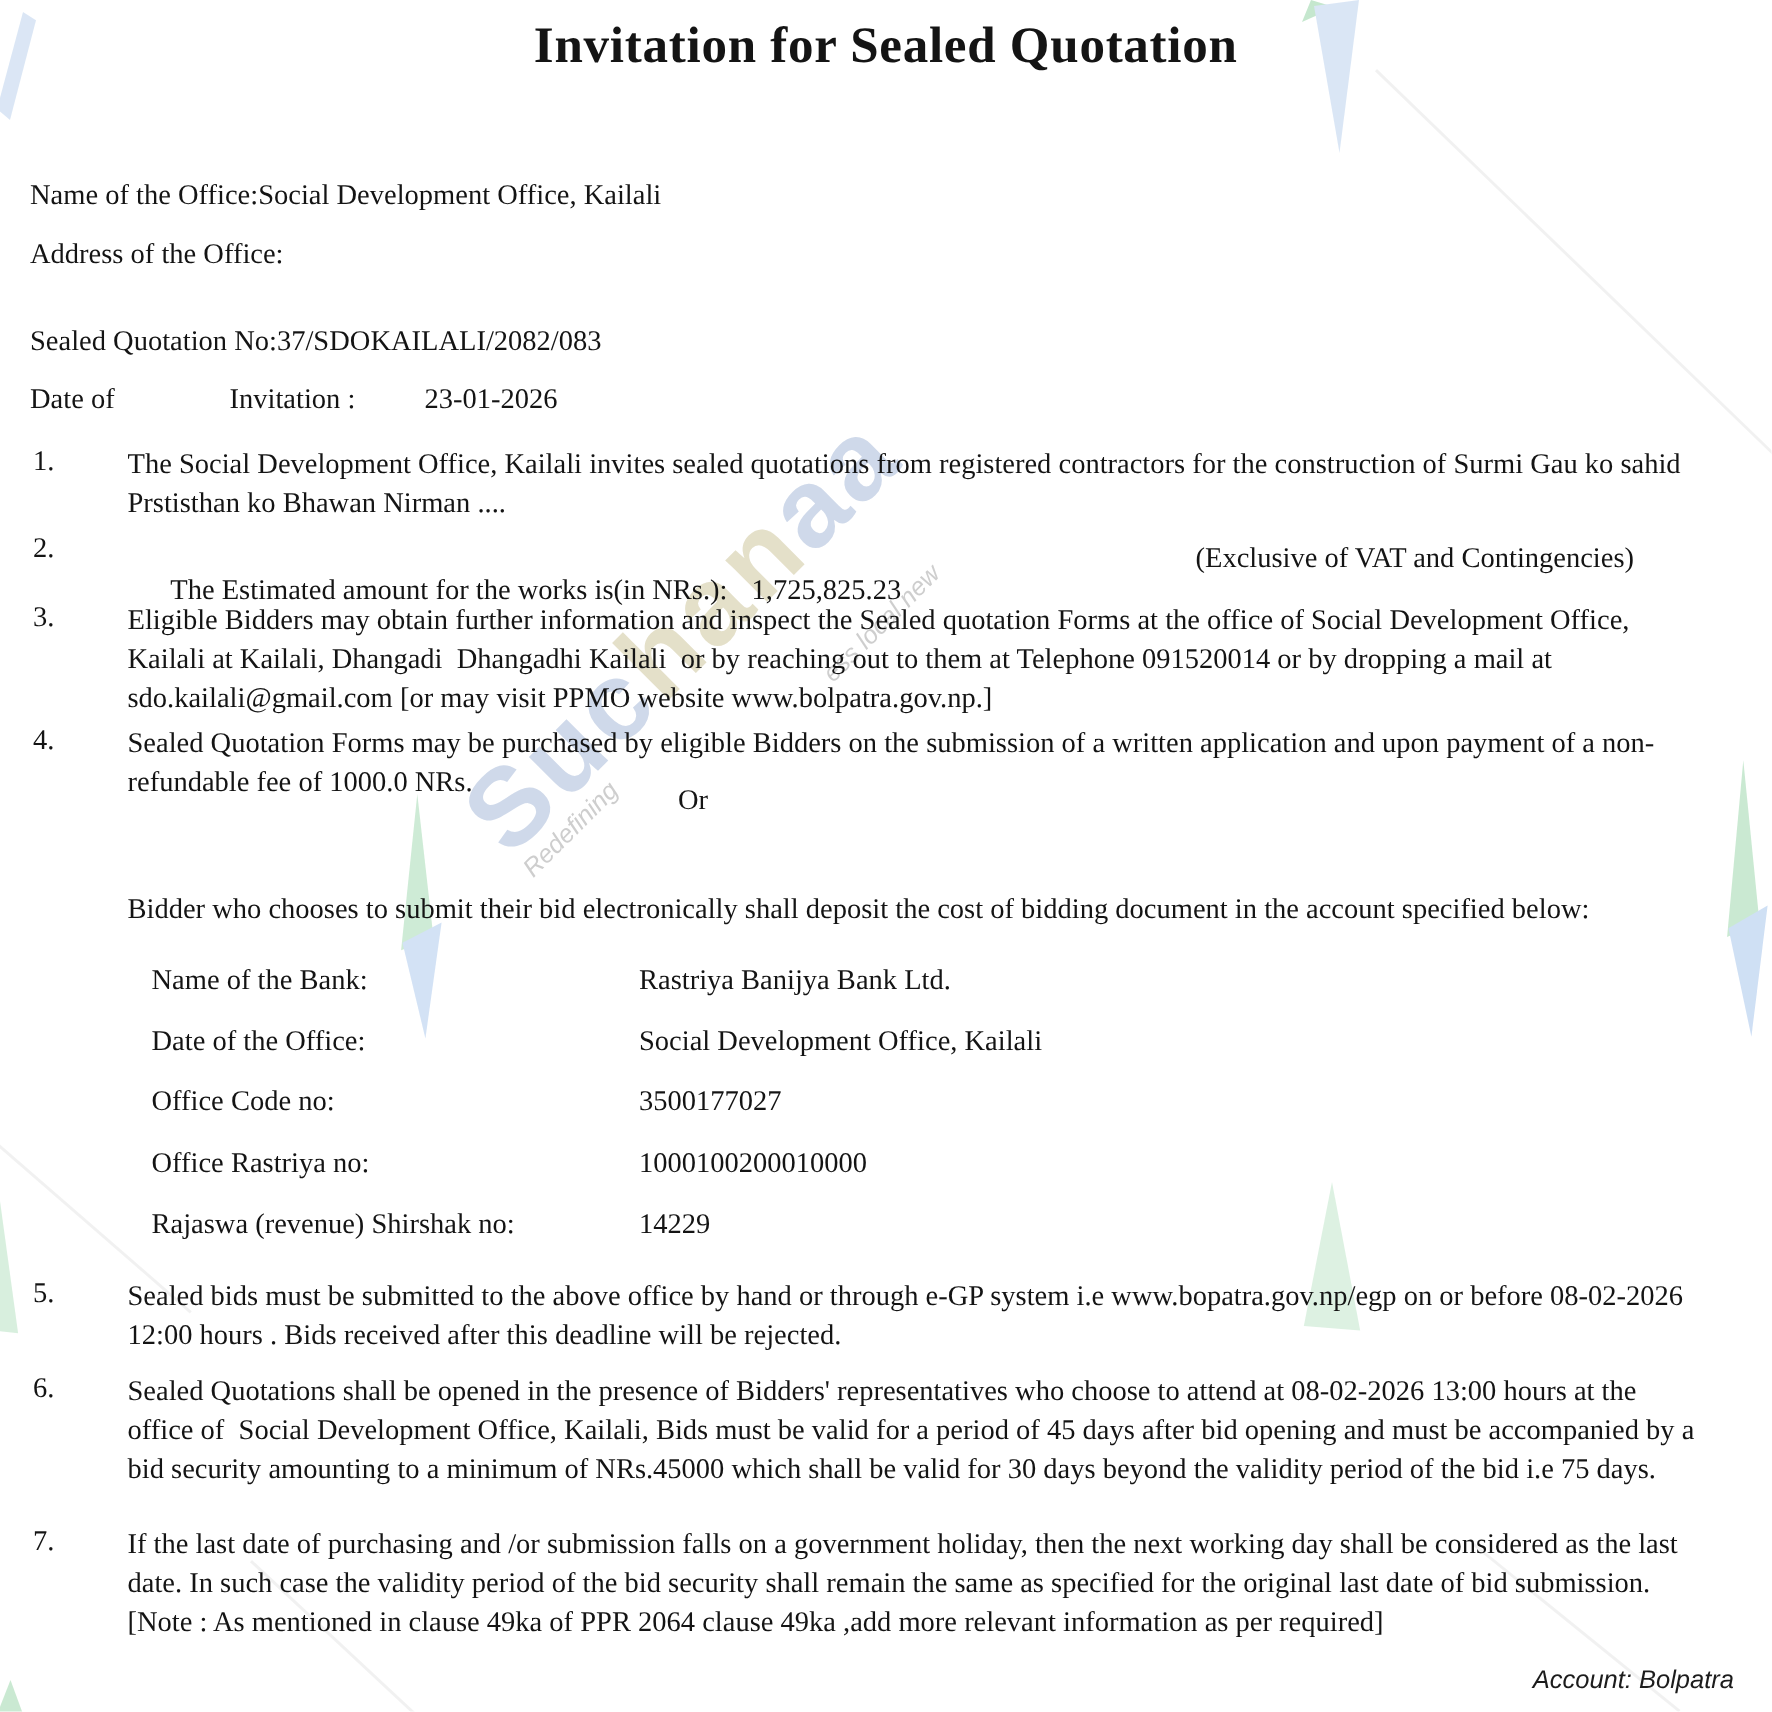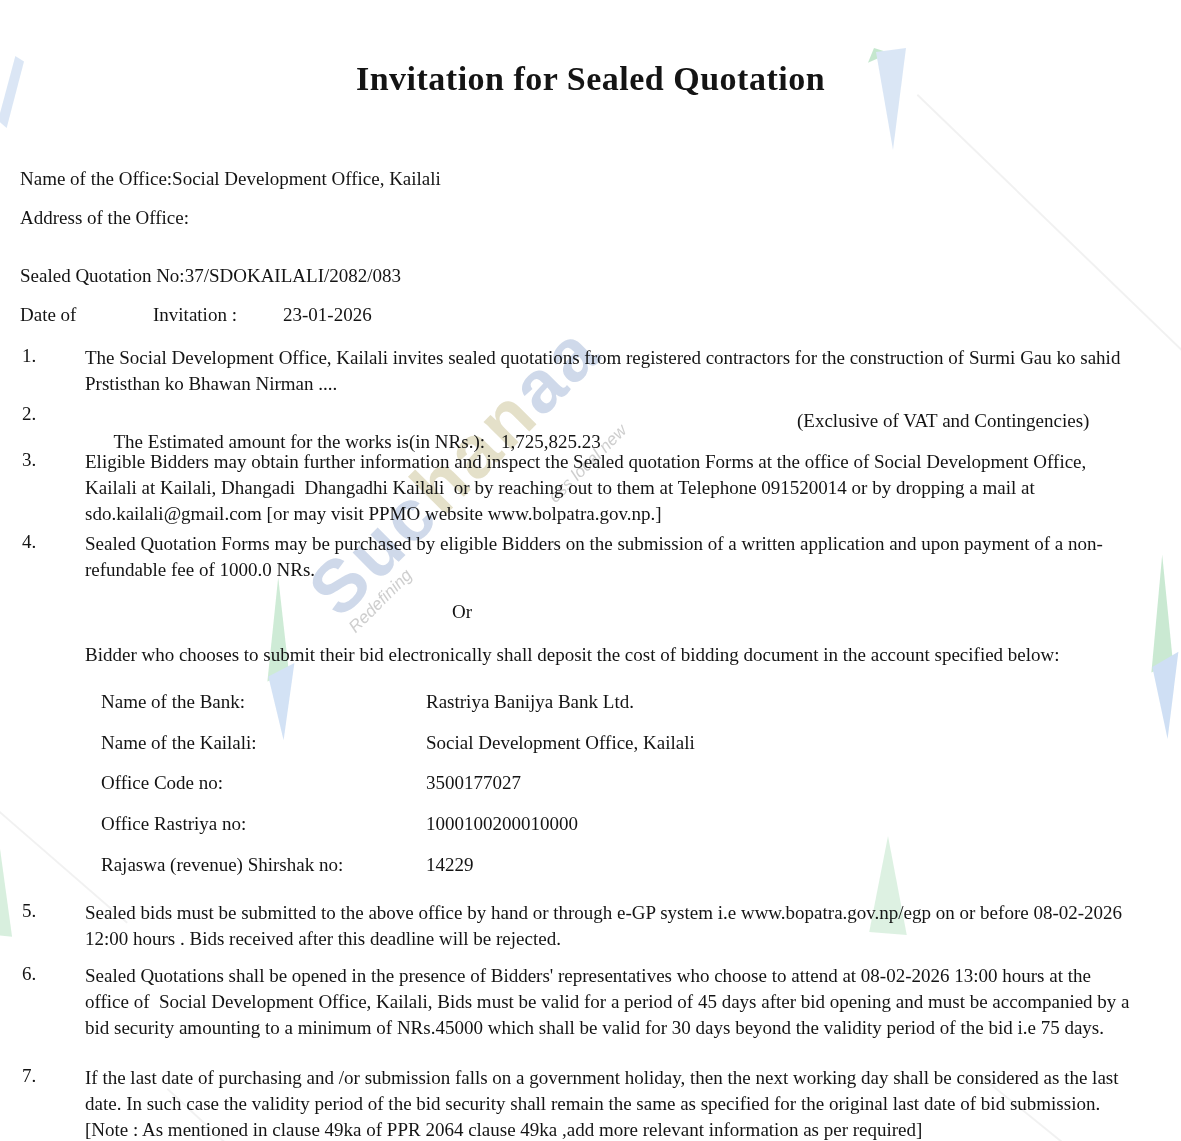--- a/index.html
+++ b/index.html
@@ -1,38 +1,38 @@
 <!DOCTYPE html>
 <html><head>
 <meta charset="utf-8">
 <style>
   * { margin:0; padding:0; box-sizing:border-box; }
   html,body { width:1181px; height:1141px; }
   body {
     position:relative; background:#ffffff; overflow:hidden;
     font-family:"Liberation Serif", serif; color:#141414;
   }
-  .layer { position:absolute; inset:0;margin-top:48px; }
+  .layer { position:absolute; inset:0; }
   #watermark-layer { z-index:0; }
   #content-layer  { z-index:1; }
 
   
   .abs { position:absolute; }
   .doc-title {
     top:12px; left:0; width:1181px; text-align:center;
     font-size:34px; font-weight:bold; letter-spacing:0.5px;
     white-space:pre-wrap;
   }
   .hline { left:20px; font-size:19px; line-height:25px; white-space:pre-wrap; }
   .clause { left:0; width:1181px; }
   .clause .num  { position:absolute; left:22px; top:0; font-size:19px; }
   .clause .body { margin-left:85px; margin-right:42px; font-size:19px; line-height:26px; white-space:pre-wrap; }
   .amount { margin-left:16px;text-align:center; }
   .vat-note { position:absolute; left:797px; top:5px; font-size:19px; white-space:pre-wrap; }
-  .or-sep { left:452px; top:553px; font-size:19px; }
+  .or-sep { left:452px; top:523px; font-size:19px; }
   .bank-row { left:16px; width:1181px; height:26px;text-align:center; }
   .bank-row .lbl { position:absolute; left:85px;  top:0; font-size:19px; white-space:pre-wrap; }
   .bank-row .val { position:absolute; left:410px; top:0; font-size:19px; white-space:pre-wrap; }
   .date-part { position:absolute; top:0; font-size:19px; white-space:pre-wrap; }
   .source-credit {
     top:1110px; right:25px; font-size:17px; font-style:italic;
     font-family:"Liberation Sans", sans-serif; color:#1c1c1c;
   }
 
   
@@ -147,21 +147,21 @@
 
   <div class="abs clause" style="top:594px">
     <div class="body">Bidder who chooses to submit their bid electronically shall deposit the cost of bidding document in the account specified below:</div>
   </div>
 
   <div class="abs bank-row" style="top:643px">
     <span class="lbl">Name of the Bank:</span>
     <span class="val">Rastriya Banijya Bank Ltd.</span>
   </div>
   <div class="abs bank-row" style="top:684px">
-    <span class="lbl">Name of the Kailali:</span>
+    <span class="lbl">Date of the Office:</span>
     <span class="val">Social Development Office, Kailali</span>
   </div>
   <div class="abs bank-row" style="top:724px">
     <span class="lbl">Office Code no:</span>
     <span class="val">3500177027</span>
   </div>
   <div class="abs bank-row" style="top:765px">
     <span class="lbl">Office Rastriya no:</span>
     <span class="val">1000100200010000</span>
   </div>

